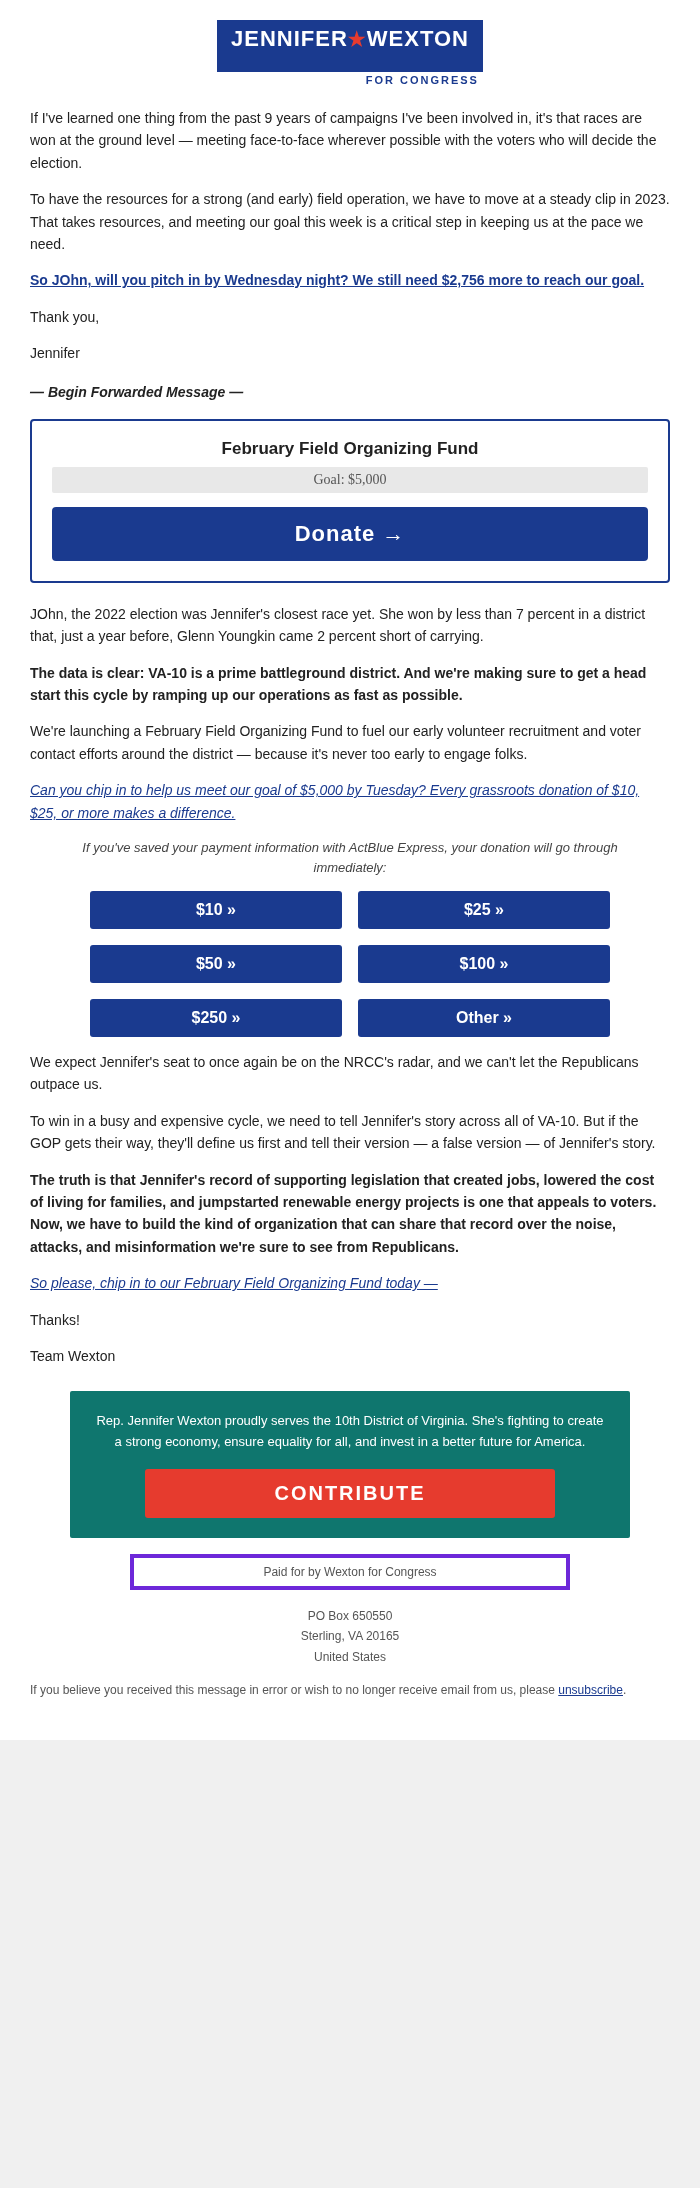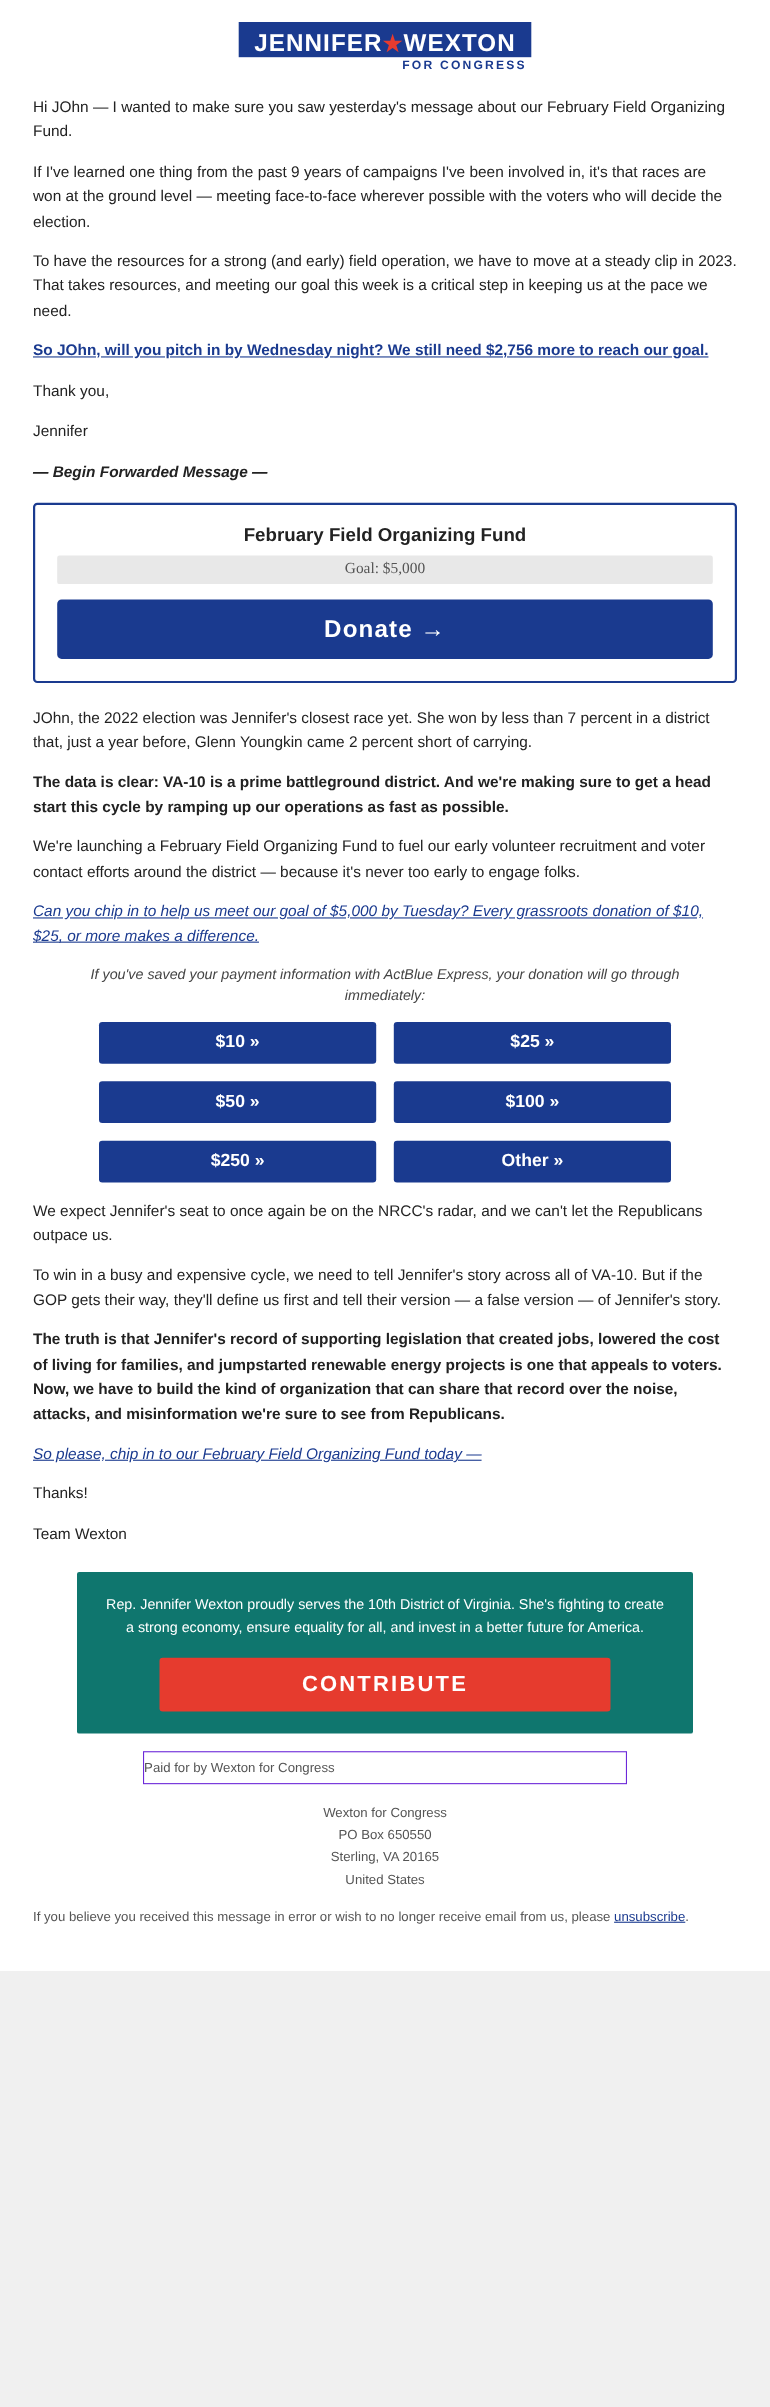--- a/index.html
+++ b/index.html
@@ -21,21 +21,21 @@
       text-align: center;
       margin-bottom: 20px;
     }
     .header-logo {
       display: inline-block;
       background: #1a3a8f;
       color: #fff;
       font-size: 22px;
       font-weight: 900;
       letter-spacing: 1px;
-      padding: 6px 14px 0 14px;
+      padding: 6px 14px 20px 14px;
       position: relative;
     }
     .header-logo .star {
       color: #e63b2e;
       font-size: 20px;
     }
     .header-subtitle {
       font-size: 11px;
       letter-spacing: 2px;
       color: #1a3a8f;
@@ -155,22 +155,22 @@
       font-size: 20px;
       font-weight: 900;
       text-align: center;
       padding: 13px 0;
       border: none;
       border-radius: 3px;
       cursor: pointer;
       letter-spacing: 2px;
     }
     .paid-by-box {
-      border: 1px solid #6d28d9;
-      text-align: left;
+      border: 4px solid #6d28d9;
+      text-align: center;
       font-size: 12px;
       color: #555;
       padding: 7px 0;
       margin: 16px 100px;
     }
     .address-block {
       text-align: center;
       font-size: 12px;
       color: #555;
       line-height: 1.7;
@@ -194,21 +194,20 @@
 
   <div class="header">
     <div style="display:inline-block; text-align:right;">
       <div class="header-logo">
         <span>JENNIFER</span><span class="star">★</span><span>WEXTON</span>
       </div>
       <div class="header-subtitle">FOR CONGRESS</div>
     </div>
   </div>
 
-  <p class="body-text">Hi JOhn — I wanted to make sure you saw yesterday's message about our February Field Organizing Fund.</p>
   <p class="body-text">If I've learned one thing from the past 9 years of campaigns I've been involved in, it's that races are won at the ground level — meeting face-to-face wherever possible with the voters who will decide the election.</p>
   <p class="body-text">To have the resources for a strong (and early) field operation, we have to move at a steady clip in 2023. That takes resources, and meeting our goal this week is a critical step in keeping us at the pace we need.</p>
   <p class="body-text">
     <a class="link-text">So JOhn, will you pitch in by Wednesday night? We still need $2,756 more to reach our goal.</a>
   </p>
   <p class="body-text">Thank you,</p>
   <p class="body-text">Jennifer</p>
   <p class="body-text forward-divider">— Begin Forwarded Message —</p>
 
   <div class="donation-box">
@@ -247,21 +246,20 @@
   <div class="footer-box">
     <p class="footer-box-text">Rep. Jennifer Wexton proudly serves the 10th District of Virginia. She's fighting to create a strong economy, ensure equality for all, and invest in a better future for America.</p>
     <button class="contribute-btn">CONTRIBUTE</button>
   </div>
 
   <div class="paid-by-box">
     <span>Paid for by Wexton for Congress</span>
   </div>
 
   <div class="address-block">
-    <div>Wexton for Congress</div>
     <div>PO Box 650550</div>
     <div>Sterling, VA 20165</div>
     <div>United States</div>
   </div>
 
   <div class="unsubscribe-text">
     <span>If you believe you received this message in error or wish to no longer receive email from us, please </span><a class="unsubscribe-link">unsubscribe</a><span>.</span>
   </div>
 
 </div>

